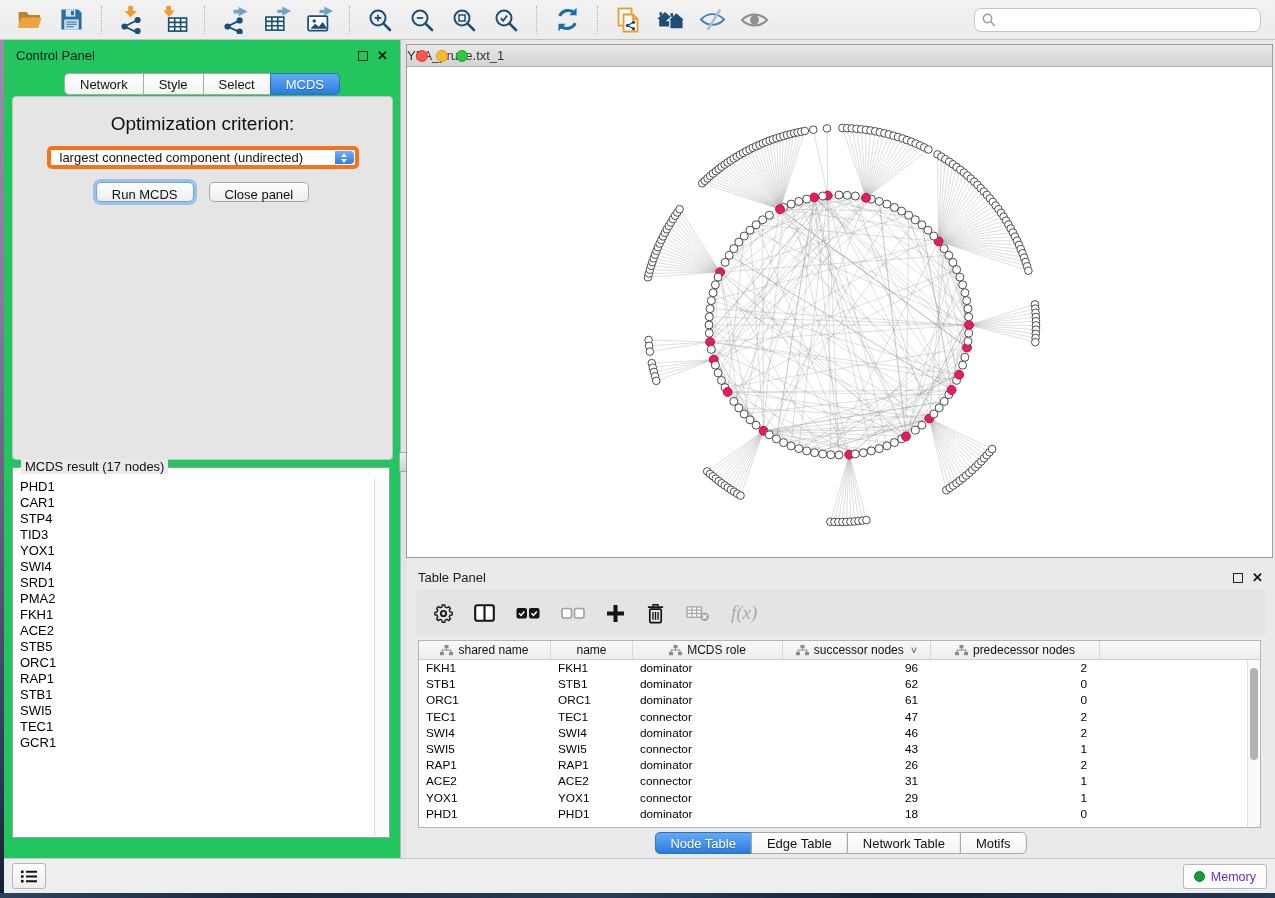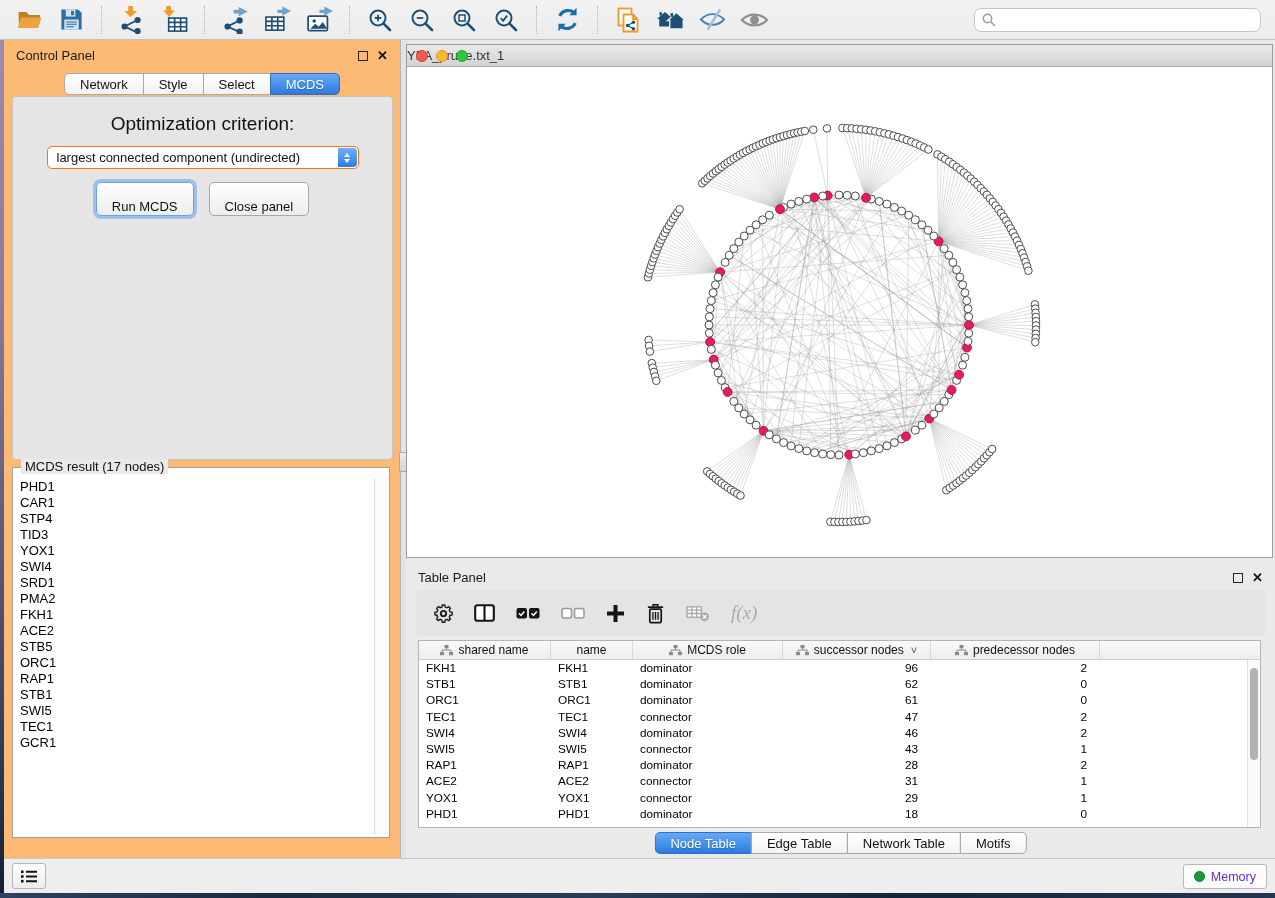--- a/index.html
+++ b/index.html
@@ -22,52 +22,52 @@
   .search-ico { position:absolute; left:8px; top:5px; }
 
   
   .wall-left { position:absolute; left:0; top:40px; width:4px; height:853px;
     background:linear-gradient(#9d8bab,#8a7a9e 30%,#5d5878 60%,#2c3a55 85%,#141f33); }
   .wall-bottom { position:absolute; left:0; top:893px; width:1275px; height:5px;
     background:linear-gradient(90deg,#2e4160,#1b2940 22%,#2a3c58 47%,#16243a 70%,#243550); }
 
   
   .control-panel { position:absolute; left:4px; top:40px; width:397px; height:818px;
-    background:#fdba74; border-right:1px solid #b5b5b5; }
+    background:#22c55e; border-right:1px solid #b5b5b5; }
   .panel-header { display:flex; align-items:center; padding:8px 12px 0 12px; }
   .panel-title { font-size:13px; color:#1a1a1a; }
   .panel-hdr-icons { margin-left:auto; display:flex; align-items:center; gap:9px; }
   .win-float { width:10px; height:10px; border:1.6px solid #222; background:transparent; }
   .win-close { font-size:13px; font-weight:700; color:#111; line-height:10px; }
 
   .cp-tabs { position:absolute; top:33px; left:50%; transform:translateX(-50%); display:flex; }
   .seg-tab { height:22px; padding:0 15px; display:flex; align-items:center; font-size:13px;
     background:linear-gradient(#ffffff,#f3f3f3); border:1px solid #a9a9a9; margin-left:-1px;
     color:#111; white-space:nowrap; }
   .seg-tab:first-child { border-radius:5px 0 0 5px; margin-left:0; }
   .seg-tab:last-child { border-radius:0 5px 5px 0; }
   .seg-tab.active { background:linear-gradient(#64abf4,#2b7ae0); border-color:#2f6fc4;
     color:#fff; text-shadow:0 1px 1px rgba(0,0,0,.25); }
 
   .cp-content { position:absolute; left:8px; top:56px; width:381px; height:364px;
     background:#e5e5e5; border:1px solid #c4c4c4; border-radius:4px; }
   .opt-label { margin-top:16px; text-align:center; font-size:19px; color:#111; }
   .select-row { margin-top:11px; display:flex; justify-content:center; }
   .mac-select { position:relative; width:312px; height:23px; background:#fff;
-    border:1px solid #f97316; border-radius:5px; display:flex; align-items:center;
+    border:4px solid #f97316; border-radius:5px; display:flex; align-items:center;
     font-size:13px; padding-left:9px; color:#111; }
   .mac-select .stepper { position:absolute; right:1px; top:1px; bottom:1px; width:19px;
     border-radius:0 4px 4px 0; background:linear-gradient(#6db1f8,#2e7ce2);
     display:flex; flex-direction:column; align-items:center; justify-content:center; gap:2px; }
   .chev-up { width:0; height:0; border-left:3.5px solid transparent; border-right:3.5px solid transparent;
     border-bottom:4.5px solid #fff; }
   .chev-down { width:0; height:0; border-left:3.5px solid transparent; border-right:3.5px solid transparent;
     border-top:4.5px solid #fff; }
   .btn-row { margin-top:13px; display:flex; justify-content:center; gap:15px; }
-  .mac-btn { height:20px; padding:16px 15px; font-size:13px; color:#111;
+  .mac-btn { height:20px; padding:4px 15px; font-size:13px; color:#111;
     background:linear-gradient(#ffffff,#ededed); border:1px solid #a8a8a8; border-radius:5px;
     font-family:"Liberation Sans",sans-serif; }
   .mac-btn.focused { border-color:#6ba3e5; box-shadow:0 0 0 3px rgba(100,160,235,.55); }
 
   .mcds-group { position:absolute; left:8px; top:427px; width:378px; height:371px;
     border:1px solid #9f9f9f; background:#fdfdfd;padding-left:34px; }
   .mcds-legend { position:absolute; top:-9px; left:8px; background:#eaeaea; padding:0 4px;
     font-size:13px; color:#111; }
   .mcds-list { position:absolute; left:2px; right:16px; top:11px; bottom:2px; background:#fff;
     overflow:hidden; }
@@ -1132,21 +1132,21 @@
             <div class="td">SWI5</div>
             <div class="td">connector</div>
             <div class="td num">43</div>
             <div class="td num">1</div>
             <div class="td"></div>
           </div>
           <div class="tr">
             <div class="td">RAP1</div>
             <div class="td">RAP1</div>
             <div class="td">dominator</div>
-            <div class="td num">28</div>
+            <div class="td num">26</div>
             <div class="td num">2</div>
             <div class="td"></div>
           </div>
           <div class="tr">
             <div class="td">ACE2</div>
             <div class="td">ACE2</div>
             <div class="td">connector</div>
             <div class="td num">31</div>
             <div class="td num">1</div>
             <div class="td"></div>

